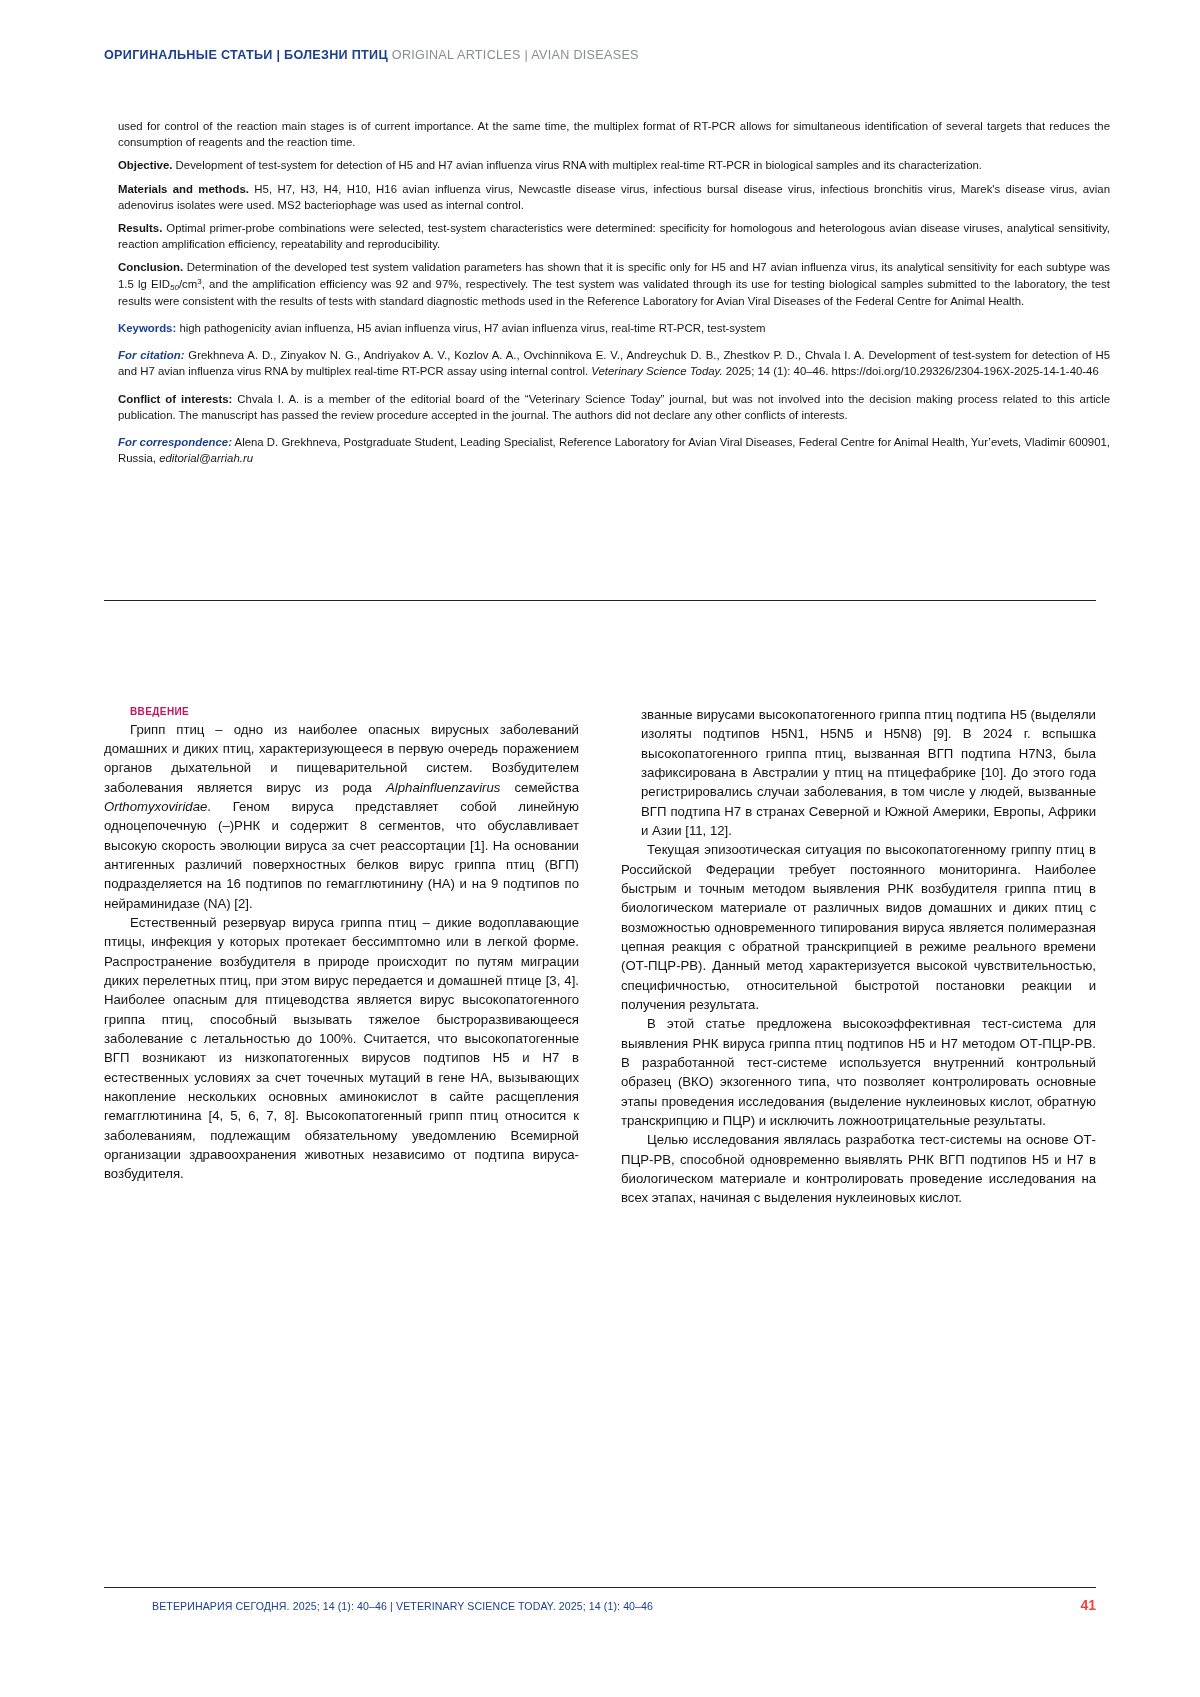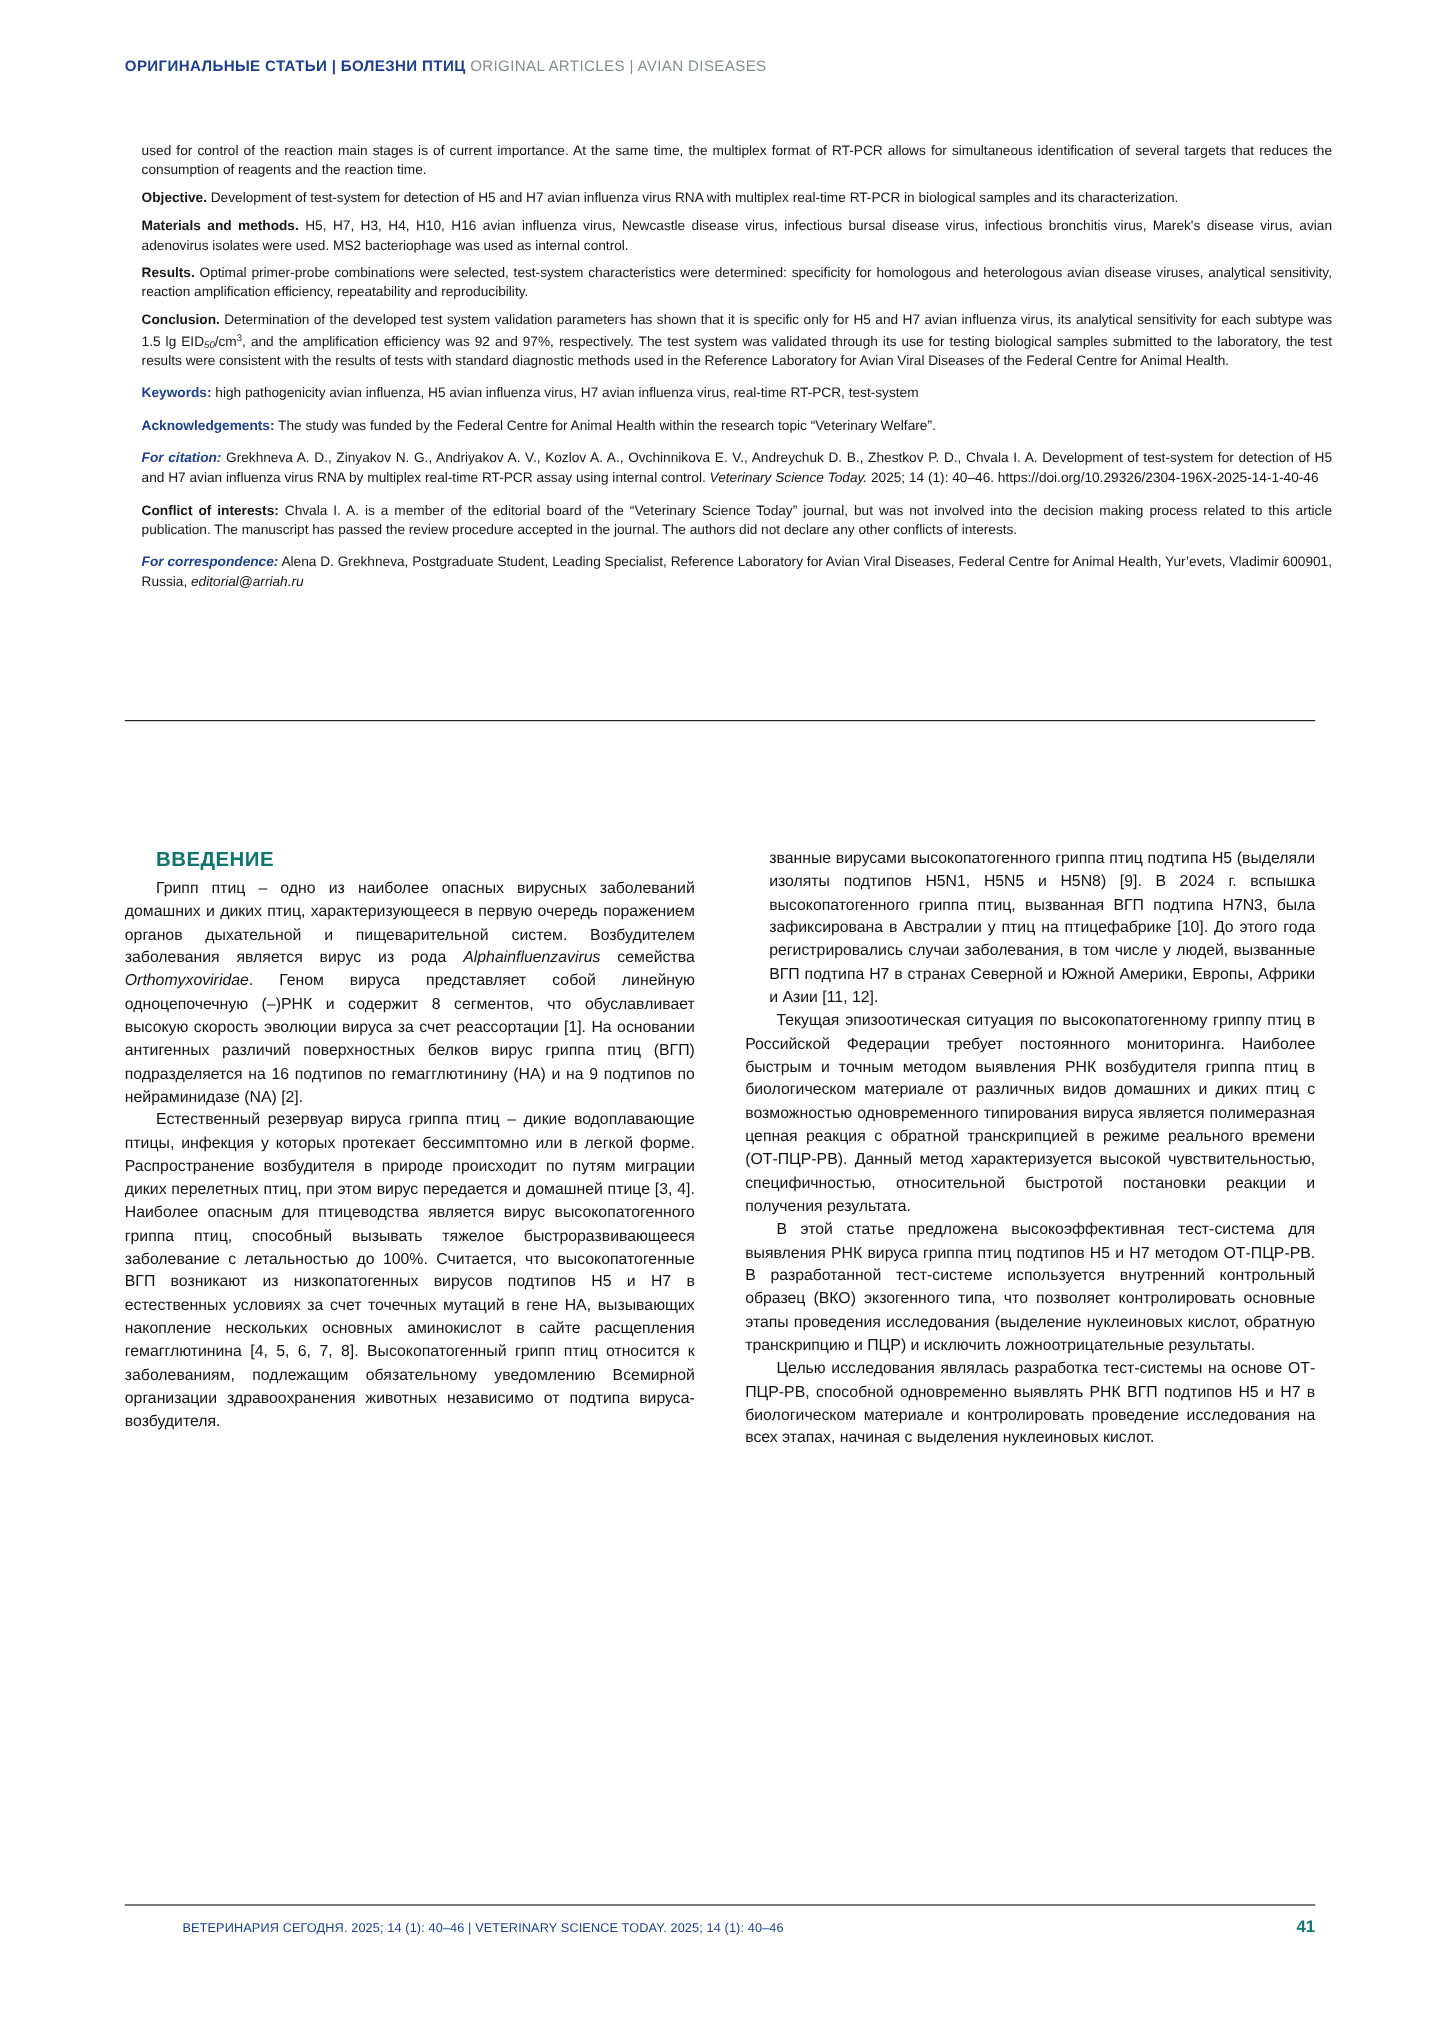--- a/index.html
+++ b/index.html
@@ -113,23 +113,23 @@
   }
   .col p {
     margin: 0;
     text-indent: 26px;
   }
   .col p.noindent {
     text-indent: 0;
     margin-left: 20px;
   }
   .section-title {
-    color: #0f766e;
-    font-weight: bold;
-    font-size: 17px;
+    color: #be185d;
+    font-weight: bold;
+    font-size: 10px;
     letter-spacing: 0.4px;
     margin: 0 0 6px 0;
     text-indent: 0;
   }
   .ital { font-style: italic; }
 
   
   #rule-footer { top: 1587px; }
   .footer {
     position: absolute;
@@ -141,21 +141,21 @@
     justify-content: space-between;
     font-size: 10.6px;
   }
   .footer-text {
     color: #1c3f8f;
     font-weight: normal;
     letter-spacing: 0.1px;
     margin-left: 48px;
   }
   .footer-page {
-    color: #0f766e;
+    color: #ef4444;
     font-weight: bold;
     font-size: 14px;
   }
 </style>
 </head>
 <body>
 
 <div class="page">
 
   <div class="running-head">
@@ -169,21 +169,20 @@
     <p><span class="lead">Objective.</span><span> Development of test-system for detection of H5 and H7 avian influenza virus RNA with multiplex real-time RT-PCR in biological samples and its characterization.</span></p>
 
     <p><span class="lead">Materials and methods.</span><span> H5, H7, H3, H4, H10, H16 avian influenza virus, Newcastle disease virus, infectious bursal disease virus, infectious bronchitis virus, Marek's disease virus, avian adenovirus isolates were used. MS2 bacteriophage was used as internal control.</span></p>
 
     <p><span class="lead">Results.</span><span> Optimal primer-probe combinations were selected, test-system characteristics were determined: specificity for homologous and heterologous avian disease viruses, analytical sensitivity, reaction amplification efficiency, repeatability and reproducibility.</span></p>
 
     <p><span class="lead">Conclusion.</span><span> Determination of the developed test system validation parameters has shown that it is specific only for H5 and H7 avian influenza virus, its analytical sensitivity for each subtype was 1.5 lg EID</span><span class="sub">50</span><span>/cm</span><span class="sup">3</span><span>, and the amplification efficiency was 92 and 97%, respectively. The test system was validated through its use for testing biological samples submitted to the laboratory, the test results were consistent with the results of tests with standard diagnostic methods used in the Reference Laboratory for Avian Viral Diseases of the Federal Centre for Animal Health.</span></p>
 
     <p class="spaced"><span class="kw-label">Keywords:</span><span> high pathogenicity avian influenza, H5 avian influenza virus, H7 avian influenza virus, real-time RT-PCR, test-system</span></p>
 
-    <p class="spaced"><span class="kw-label">Acknowledgements:</span><span> The study was funded by the Federal Centre for Animal Health within the research topic “Veterinary Welfare”.</span></p>
 
     <p class="spaced"><span class="blue-label">For citation:</span><span> Grekhneva A. D., Zinyakov N. G., Andriyakov A. V., Kozlov A. A., Ovchinnikova E. V., Andreychuk D. B., Zhestkov P. D., Chvala I. A. Development of test-system for detection of H5 and H7 avian influenza virus RNA by multiplex real-time RT-PCR assay using internal control. </span><span class="ital">Veterinary Science Today.</span><span> 2025; 14 (1): 40–46. https://doi.org/10.29326/2304-196X-2025-14-1-40-46</span></p>
 
     <p class="spaced"><span class="lead">Conflict of interests:</span><span> Chvala I. A. is a member of the editorial board of the “Veterinary Science Today” journal, but was not involved into the decision making process related to this article publication. The manuscript has passed the review procedure accepted in the journal. The authors did not declare any other conflicts of interests.</span></p>
 
     <p class="spaced"><span class="blue-label">For correspondence:</span><span> Alena D. Grekhneva, Postgraduate Student, Leading Specialist, Reference Laboratory for Avian Viral Diseases, Federal Centre for Animal Health, Yur’evets, Vladimir 600901, Russia, </span><span class="ital">editorial@arriah.ru</span></p>
 
   </div>
 
   <div class="hr-rule" id="rule-after-abstract"></div>

